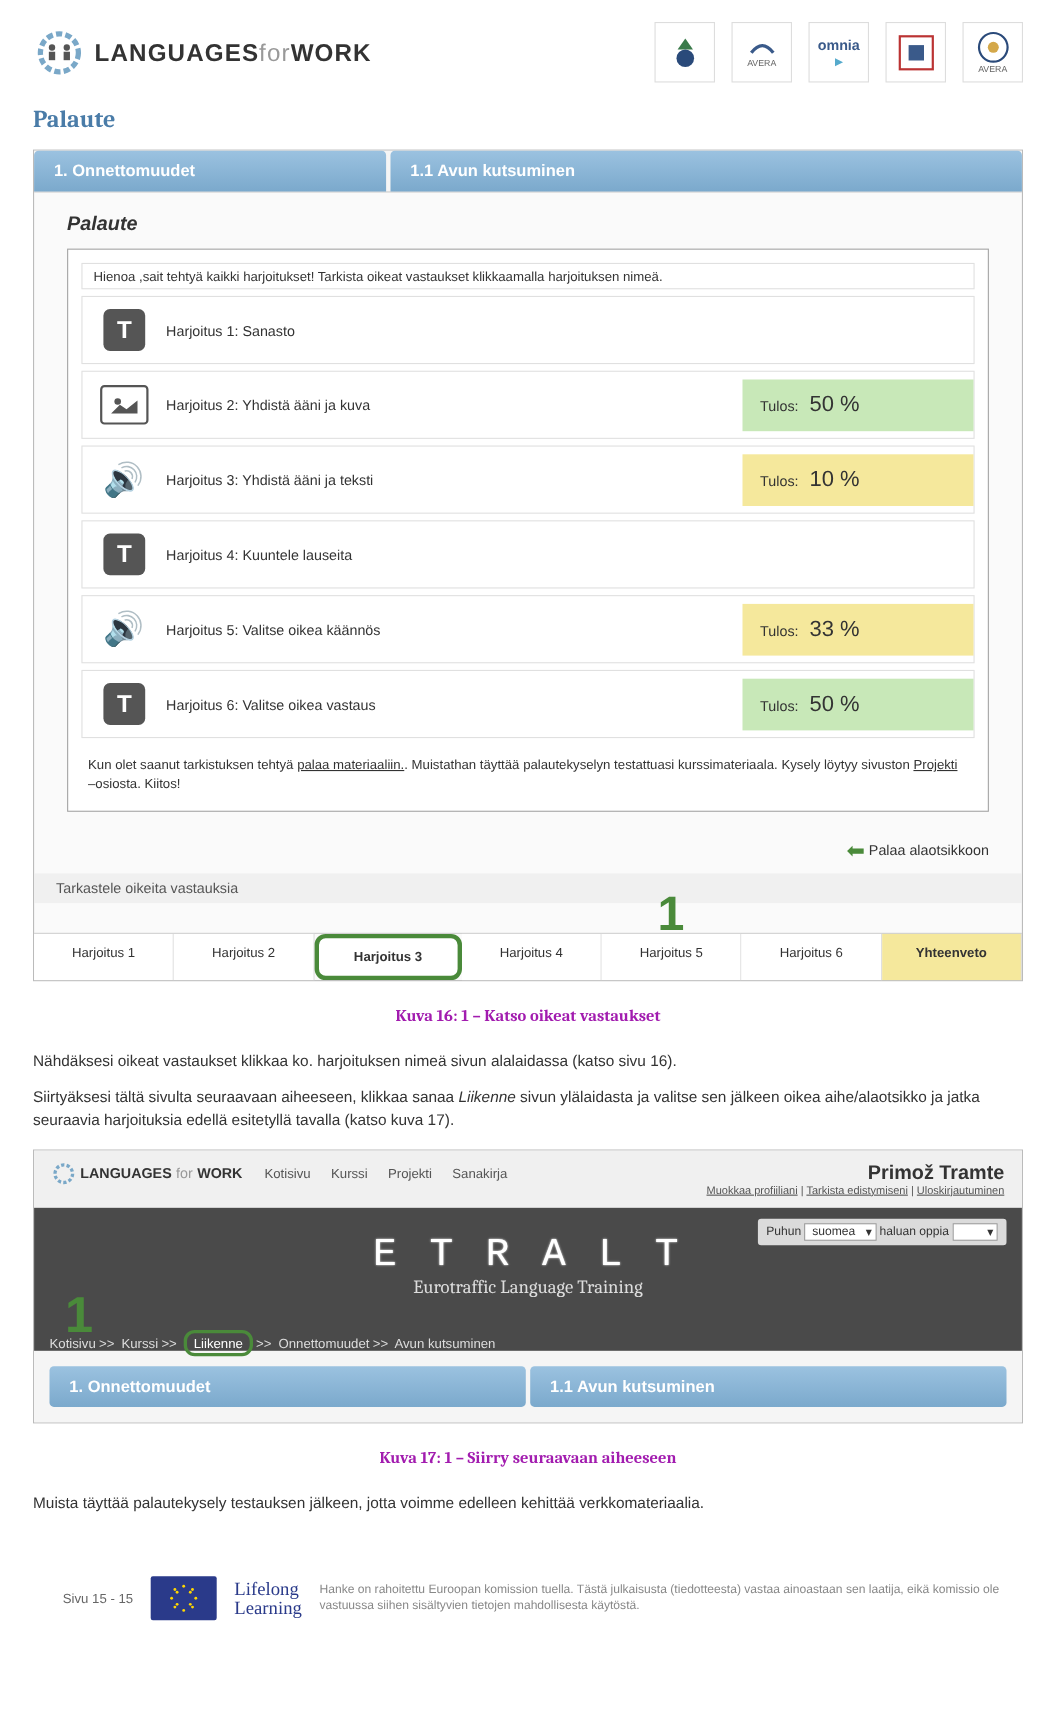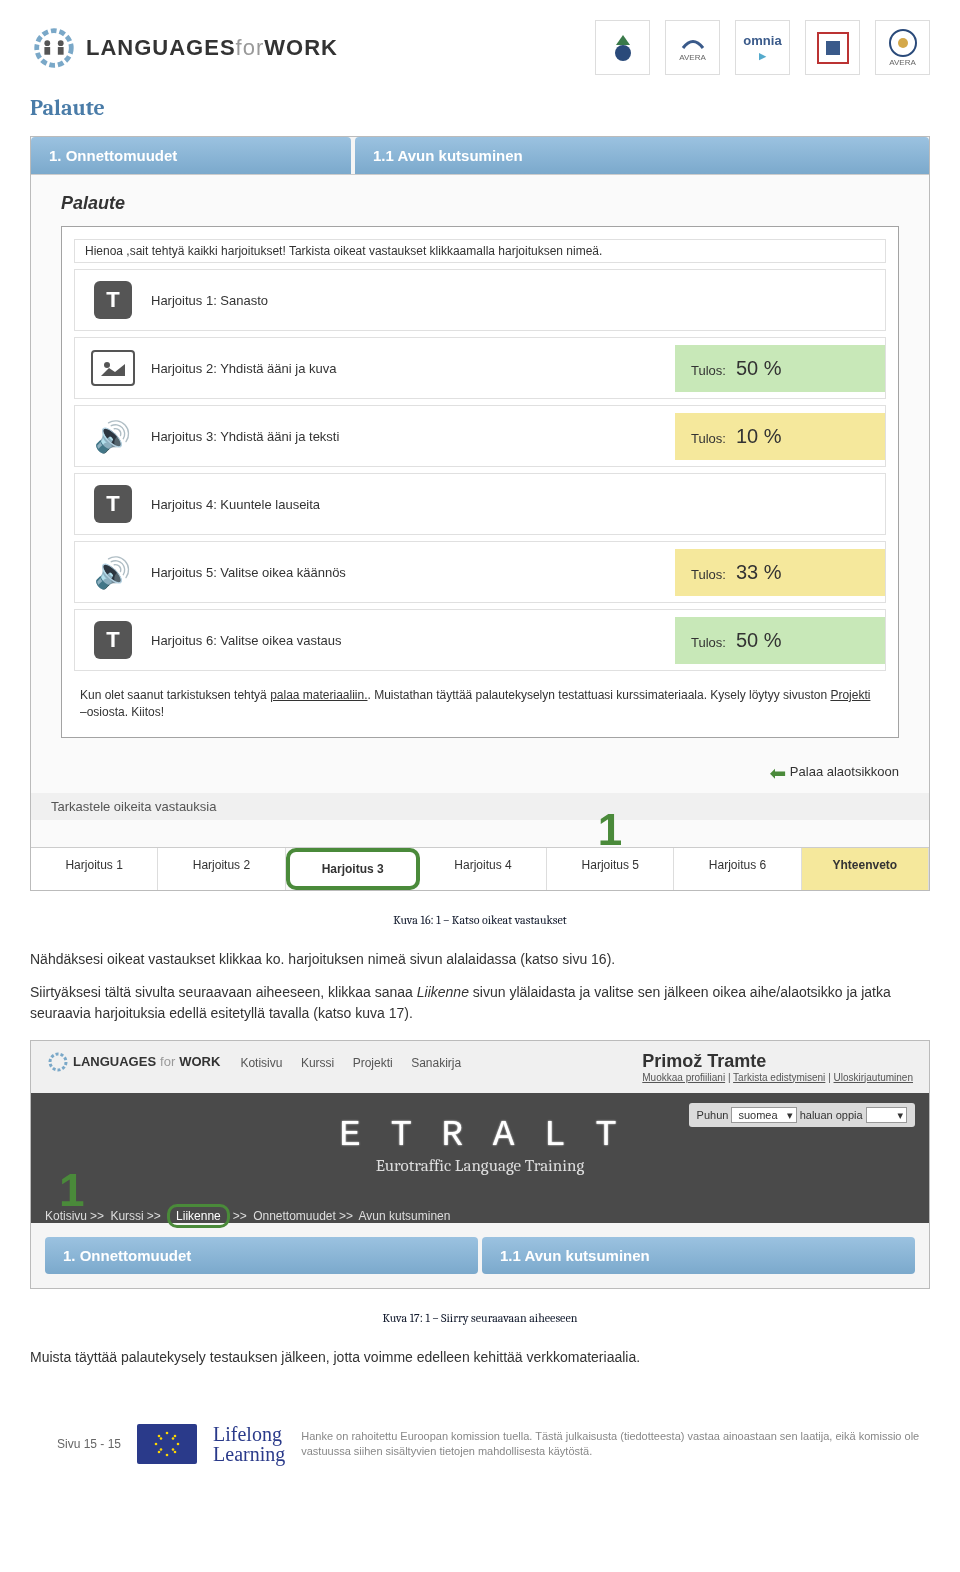--- a/index.html
+++ b/index.html
@@ -38,31 +38,31 @@
   .back-link { text-align: right; padding: 8px 30px; font-size: 13px; }
   .back-link .arrow { color: #4a8a3a; font-size: 20px; vertical-align: middle; }
   
   .review-label { padding: 6px 20px; font-size: 13px; background: #f0f0f0; color: #555; }
   .marker1-a { color: #4a8a3a; font-size: 44px; font-weight: bold; text-align: center; margin-left: 260px; line-height: 0.8; margin-top: -8px; }
   .tabs2 { display: flex; border-top: 1px solid #ccc; }
   .tabs2 .t { flex: 1; text-align: center; padding: 10px 4px; font-size: 12px; border-right: 1px solid #ddd; background: #fff; color: #333; }
   .tabs2 .t.highlight { border: 4px solid #4a8a3a; border-radius: 10px; font-weight: bold; }
   .tabs2 .t.summary { background: #f5e89c; font-weight: bold; }
   
-  .caption { text-align: center; color: #0f172a; font-size: 12px; font-weight: normal; padding: 12px 0 16px; font-family: Cambria, serif; }
+  .caption { text-align: center; color: #a21caf; font-size: 15px; font-weight: bold; padding: 12px 0 16px; font-family: Cambria, serif; }
   .body-text { padding: 6px 30px; font-size: 14px; line-height: 1.5; }
   .body-text em { font-style: italic; }
   
   .screenshot2 { margin: 10px 30px; border: 1px solid #bbb; }
   .menu-bar { background: #f0f0f0; display: flex; justify-content: space-between; padding: 10px 16px; align-items: flex-start; }
   .menu-left { display: flex; gap: 20px; align-items: center; }
   .mini-logo { display: flex; align-items: center; gap: 4px; font-size: 13px; font-weight: bold; }
   .mini-logo .grey { color: #999; font-weight: normal; }
   .menu-links a { color: #555; text-decoration: none; font-size: 12px; margin-right: 14px; }
-  .menu-right { }
+  .menu-right { text-align: right; }
   .user-name { font-size: 18px; color: #333; font-weight: bold; }
   .user-links { font-size: 10px; color: #555; }
   .user-links span { text-decoration: underline; }
   
   .hero { background: #4a4a4a; position: relative; height: 130px; padding-top: 8px; }
   .lang-select { position: absolute; right: 14px; top: 10px; font-size: 11px; color: #fff; background: rgba(255,255,255,0.8); padding: 4px 8px; border-radius: 3px; color:#333; }
   .lang-select .sel { display: inline-block; border: 1px solid #999; padding: 1px 18px 1px 6px; background: #fff; position: relative; }
   .lang-select .sel::after { content: "▾"; position: absolute; right: 3px; }
   .hero-title { color: #fff; font-size: 36px; font-family: 'Courier New', monospace; text-align: center; padding-top: 14px; letter-spacing: 4px; text-shadow: 0 0 2px #fff; }
   .hero-sub { color: #ddd; font-size: 17px; text-align: center; font-family: Cambria, serif; }
@@ -70,21 +70,21 @@
   .breadcrumb { position: absolute; bottom: 8px; left: 18px; font-size: 12px; color: #ddd; }
   .breadcrumb .hl { border: 3px solid #4a8a3a; border-radius: 10px; padding: 2px 6px; color: #fff; }
   .bc-sep { margin: 0 3px; }
   
   .tabs3 { display: flex; gap: 4px; background: #f5f5f5; padding: 14px 14px; }
   .tabs3 .tab-blue { flex: 1; border-radius: 4px; }
   
   .footer { display: flex; gap: 16px; padding: 50px 30px 20px; align-items: center; margin-left: 27px; }
   .page-num { font-size: 12px; color: #666; }
   .eu-logo { width: 60px; height: 40px; background: #2a3a8a; display: flex; align-items: center; justify-content: center; color: gold; font-size: 20px; border-radius: 2px; }
-  .lll-text { font-family: Georgia, serif; font-size: 20px; color: #2a3a8a; line-height: 1; }
+  .lll-text { font-family: Georgia, serif; font-size: 17px; color: #2a3a8a; line-height: 1; }
   .footer-note { font-size: 11px; color: #888; flex: 1; line-height: 1.3; }
 </style>
 </head>
 <body>
 
 <div class="header-logos">
   <div class="logo-left">
     <svg class="logo-gear" viewBox="0 0 50 50">
       <circle cx="25" cy="25" r="18" fill="none" stroke="#7aa8c8" stroke-width="5" stroke-dasharray="6 3"></circle>
       <circle cx="18" cy="20" r="3" fill="#555"></circle>

